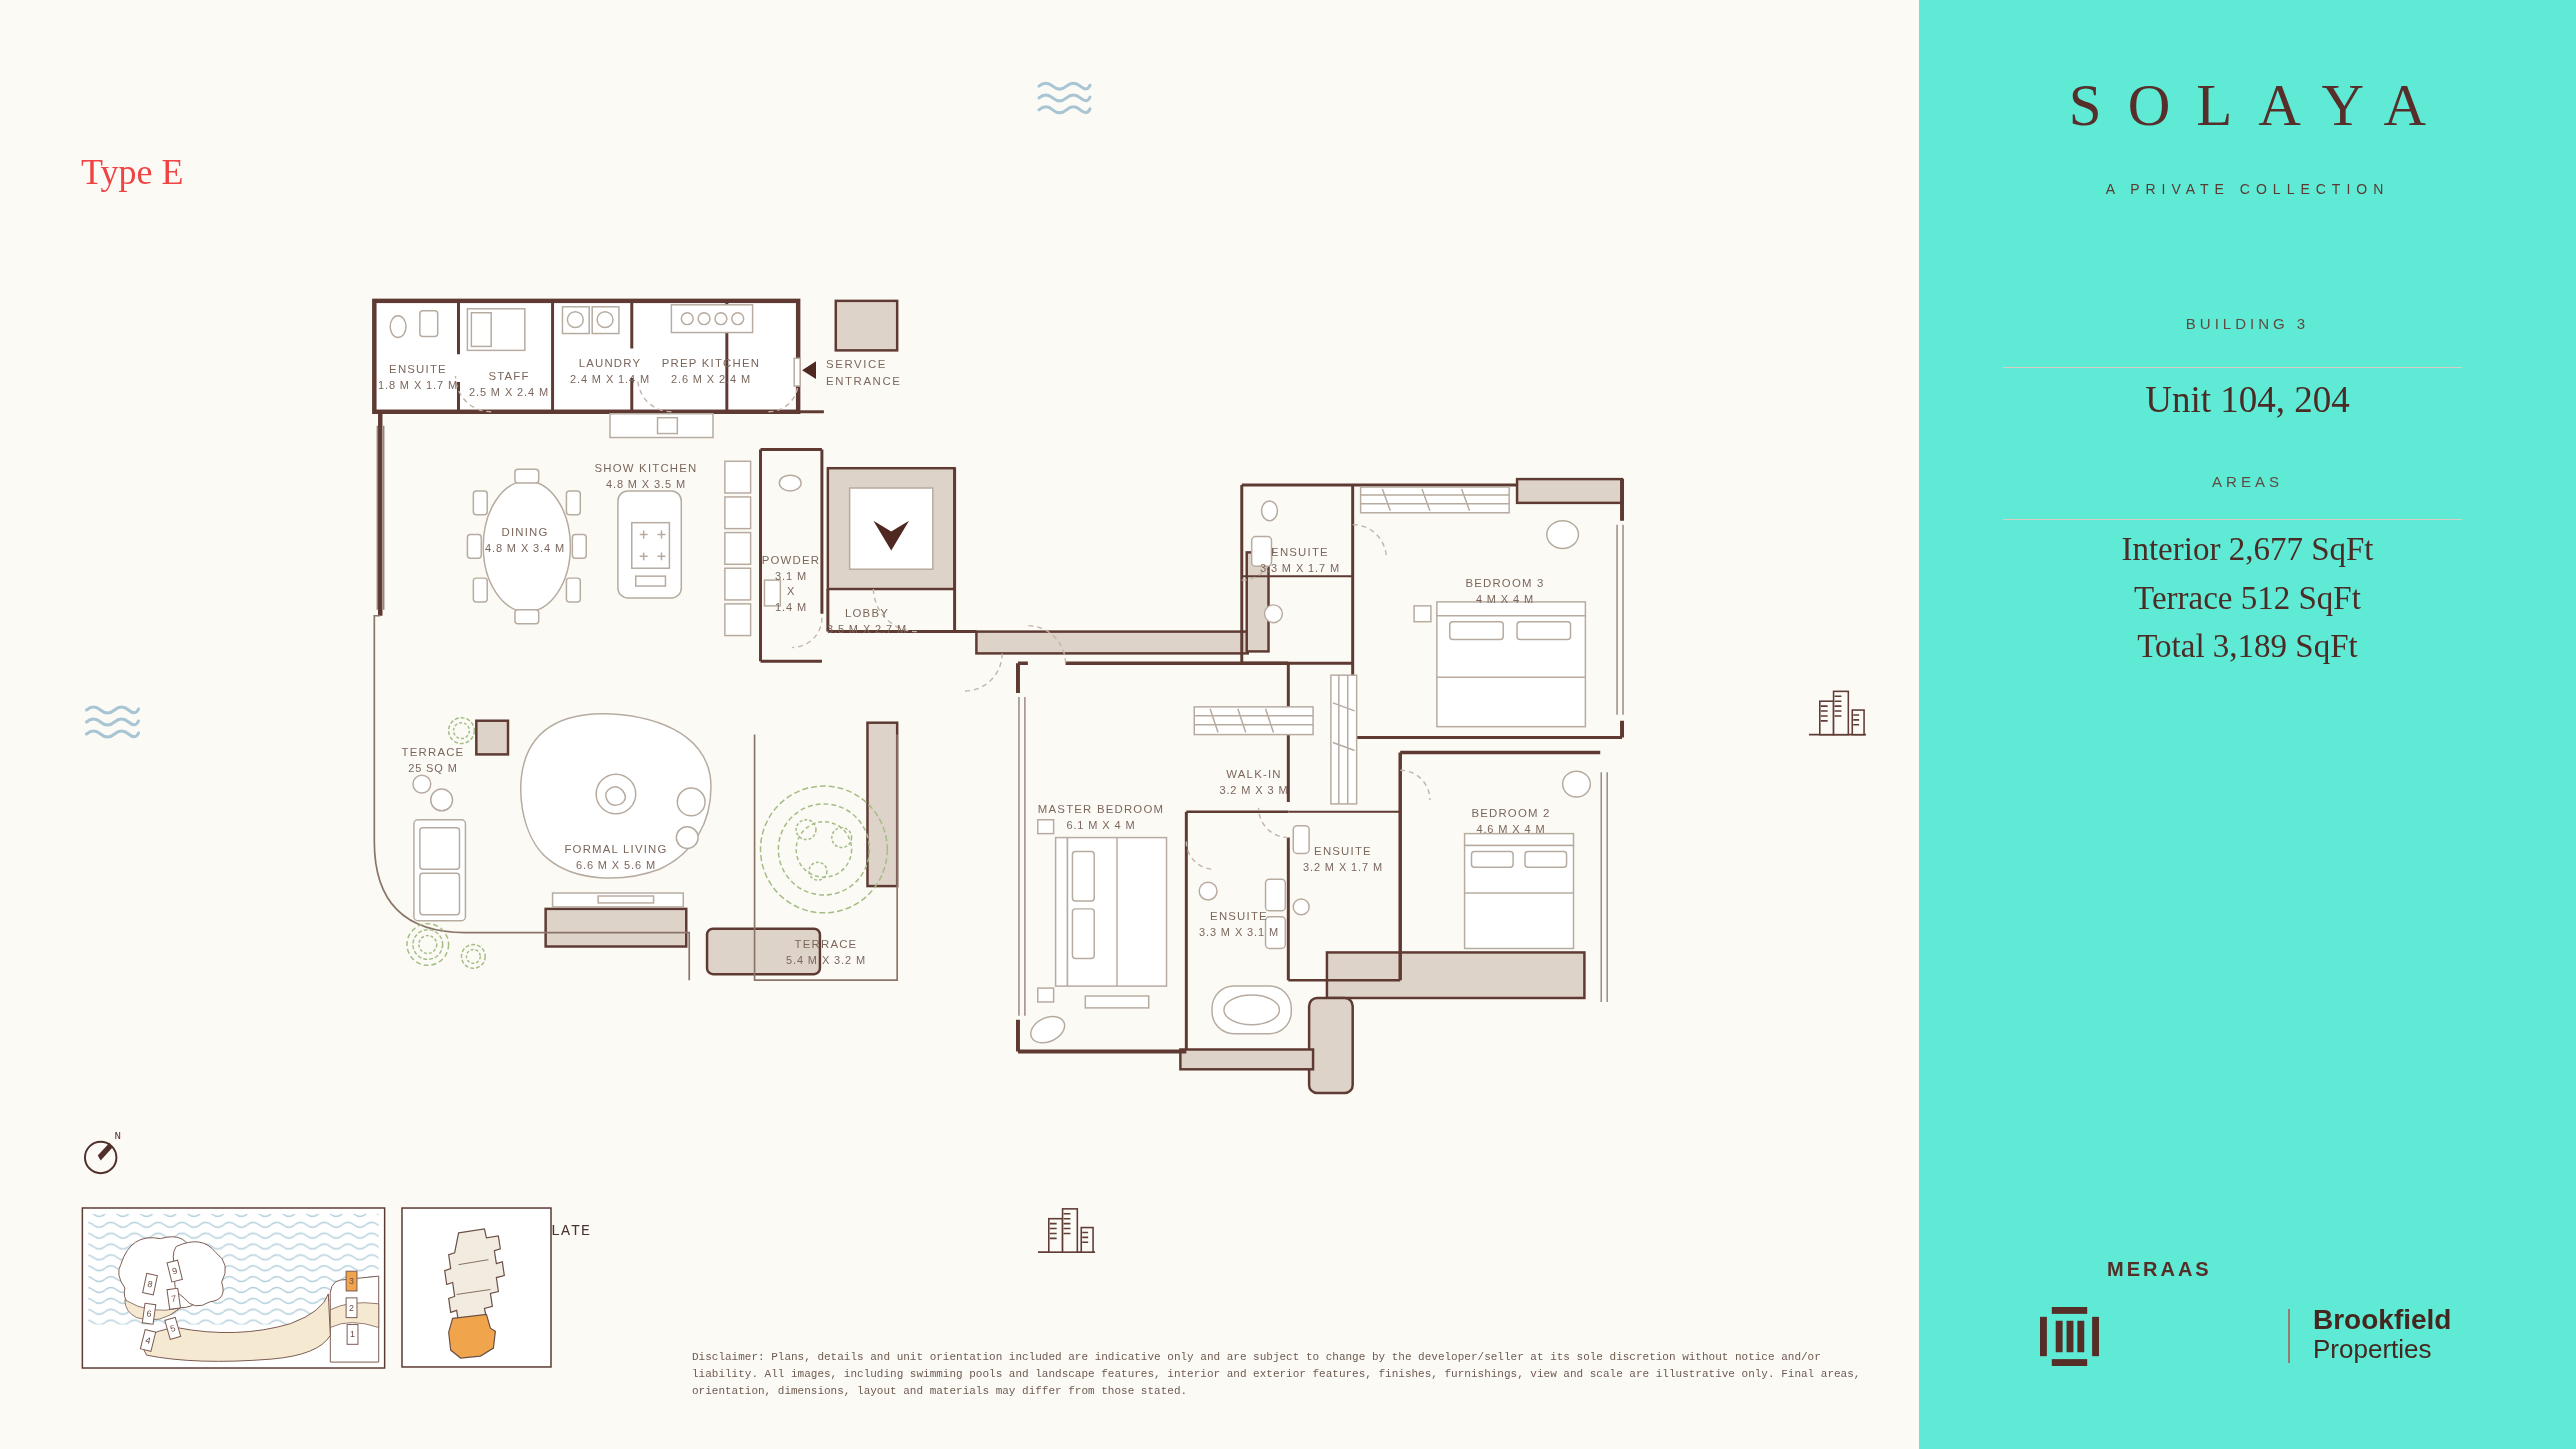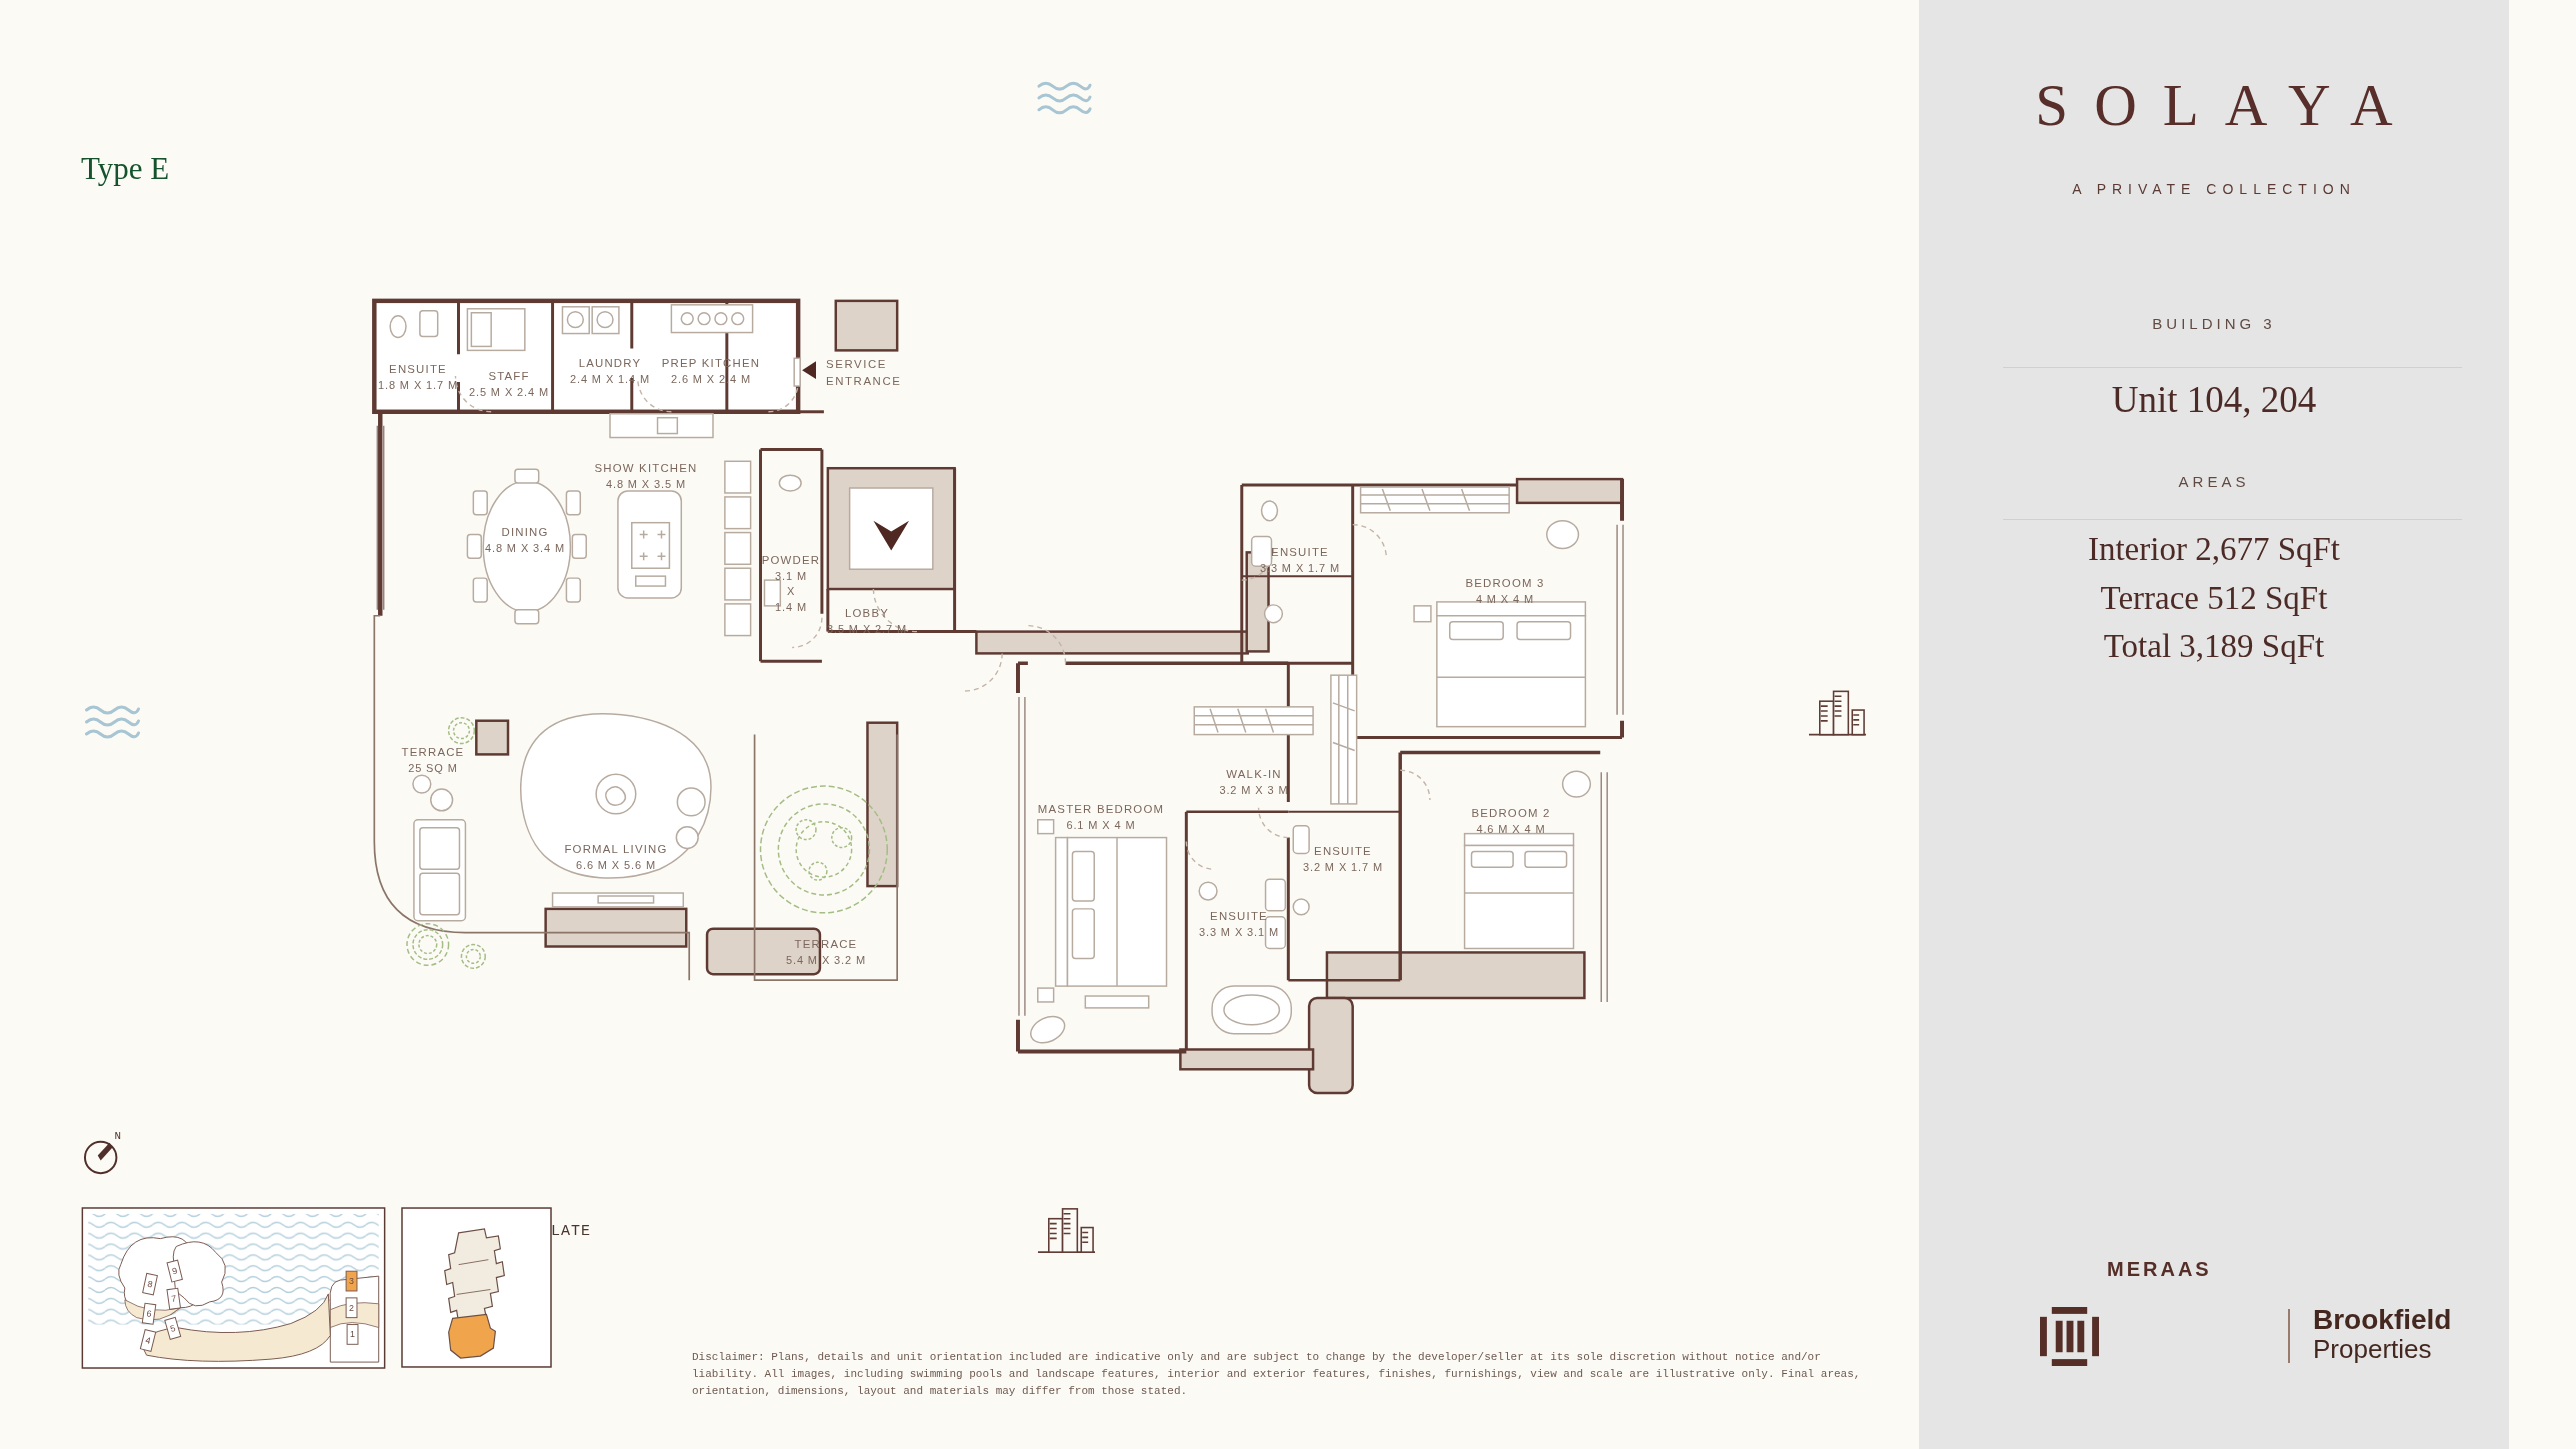--- a/index.html
+++ b/index.html
@@ -2,37 +2,37 @@
 <html><head>
 <meta charset="utf-8">
 <style>
   html,body{margin:0;padding:0;background:#e8e4dc;}
   .page{position:relative;width:2576px;height:1449px;background:#fcfaf5;overflow:hidden;
         font-family:"Liberation Sans",sans-serif;}
   
   .title{position:absolute;left:79px;top:67px;font-family:"Liberation Serif",serif;
          font-size:61px;color:#572e2a;letter-spacing:1px;}
   .subtitle{position:absolute;left:81px;top:151px;font-family:"Liberation Serif",serif;
-         font-size:31px;color:#14532d;}
+         font-size:36px;color:#ef4444;}
   
   .plan{position:absolute;left:362px;top:287px;width:1308px;height:812px;}
   .plan svg{position:absolute;left:0;top:0;}
   .room-label{position:absolute;transform:translateX(-50%);text-align:center;
       color:#7b675c;font-size:11.4px;letter-spacing:1.2px;line-height:1.4;white-space:nowrap;}
   .room-label .rd{display:block;font-size:11px;letter-spacing:0.9px;}
   .room-label .rn{display:block;}
   .entr-label{position:absolute;text-align:left;color:#7b675c;font-size:11.4px;
       letter-spacing:1.6px;line-height:1.5;}
   
   .thumb-label{position:absolute;font-family:"Liberation Mono",monospace;font-size:15px;
       letter-spacing:1px;color:#4a362f;margin-top:44px;}
   .disclaimer{position:absolute;left:692px;top:1349px;width:1189px;
       font-family:"Liberation Mono",monospace;font-size:11px;line-height:1.55;color:#6e5a50;}
   
-  .sidebar{position:absolute;left:1919px;top:0;width:590px;height:1449px;background:#e5e5e5;}
+  .sidebar{position:absolute;left:1919px;top:0;width:657px;height:1449px;background:#5eead4;}
   .brand{position:absolute;left:0;right:0;top:71px;text-align:center;
       font-family:"Liberation Serif",serif;font-size:59px;letter-spacing:26px;
       text-indent:26px;color:#572e2a;}
   .brand-tag{position:absolute;left:0;right:0;top:181px;text-align:center;
       font-size:14px;letter-spacing:6px;color:#5c3a33;}
   .side-caps{position:absolute;left:0;right:0;text-align:center;font-size:15px;
       letter-spacing:4px;color:#604a42;}
   .side-rule{position:absolute;left:84px;width:459px;height:0;border-top:1px solid #dcccc2;}
   .side-serif{position:absolute;left:0;right:0;text-align:center;
       font-family:"Liberation Serif",serif;color:#4c2a25;}

